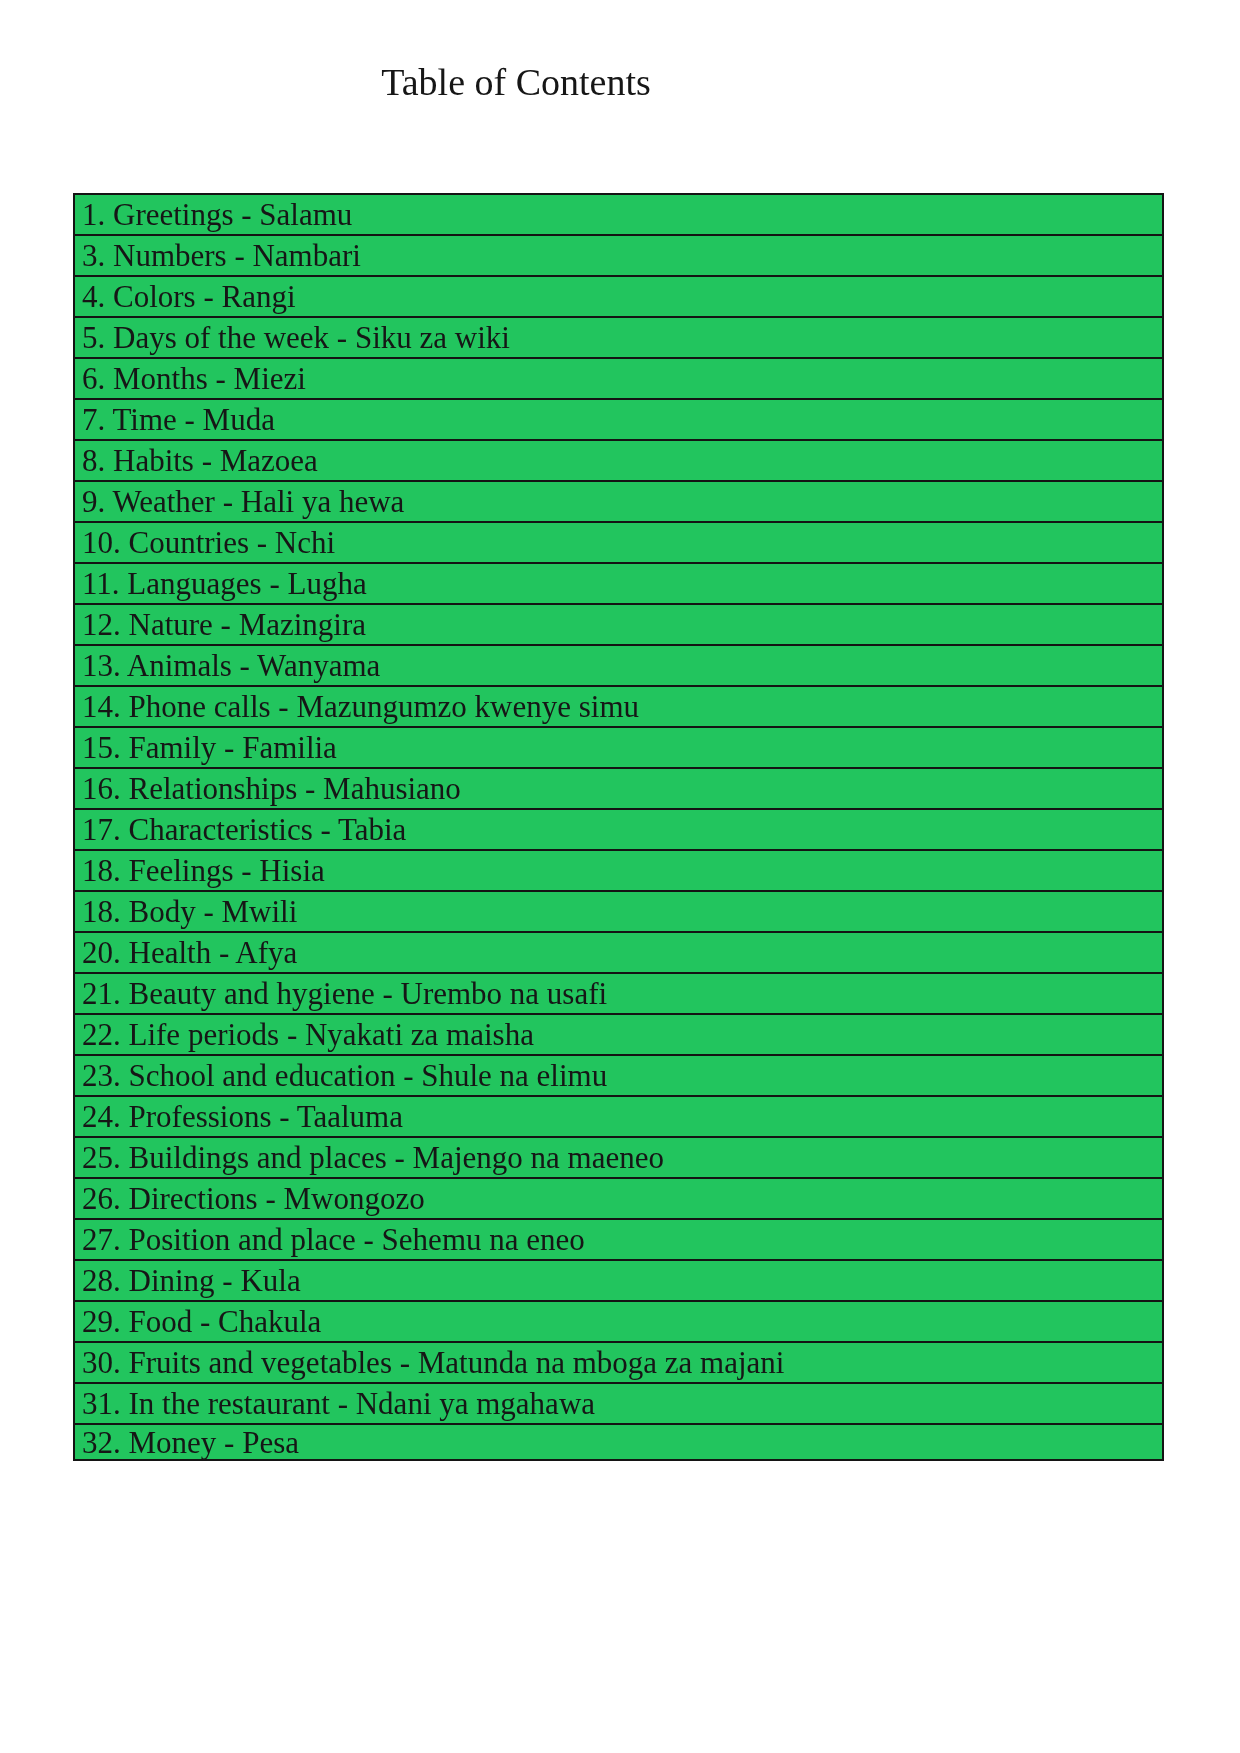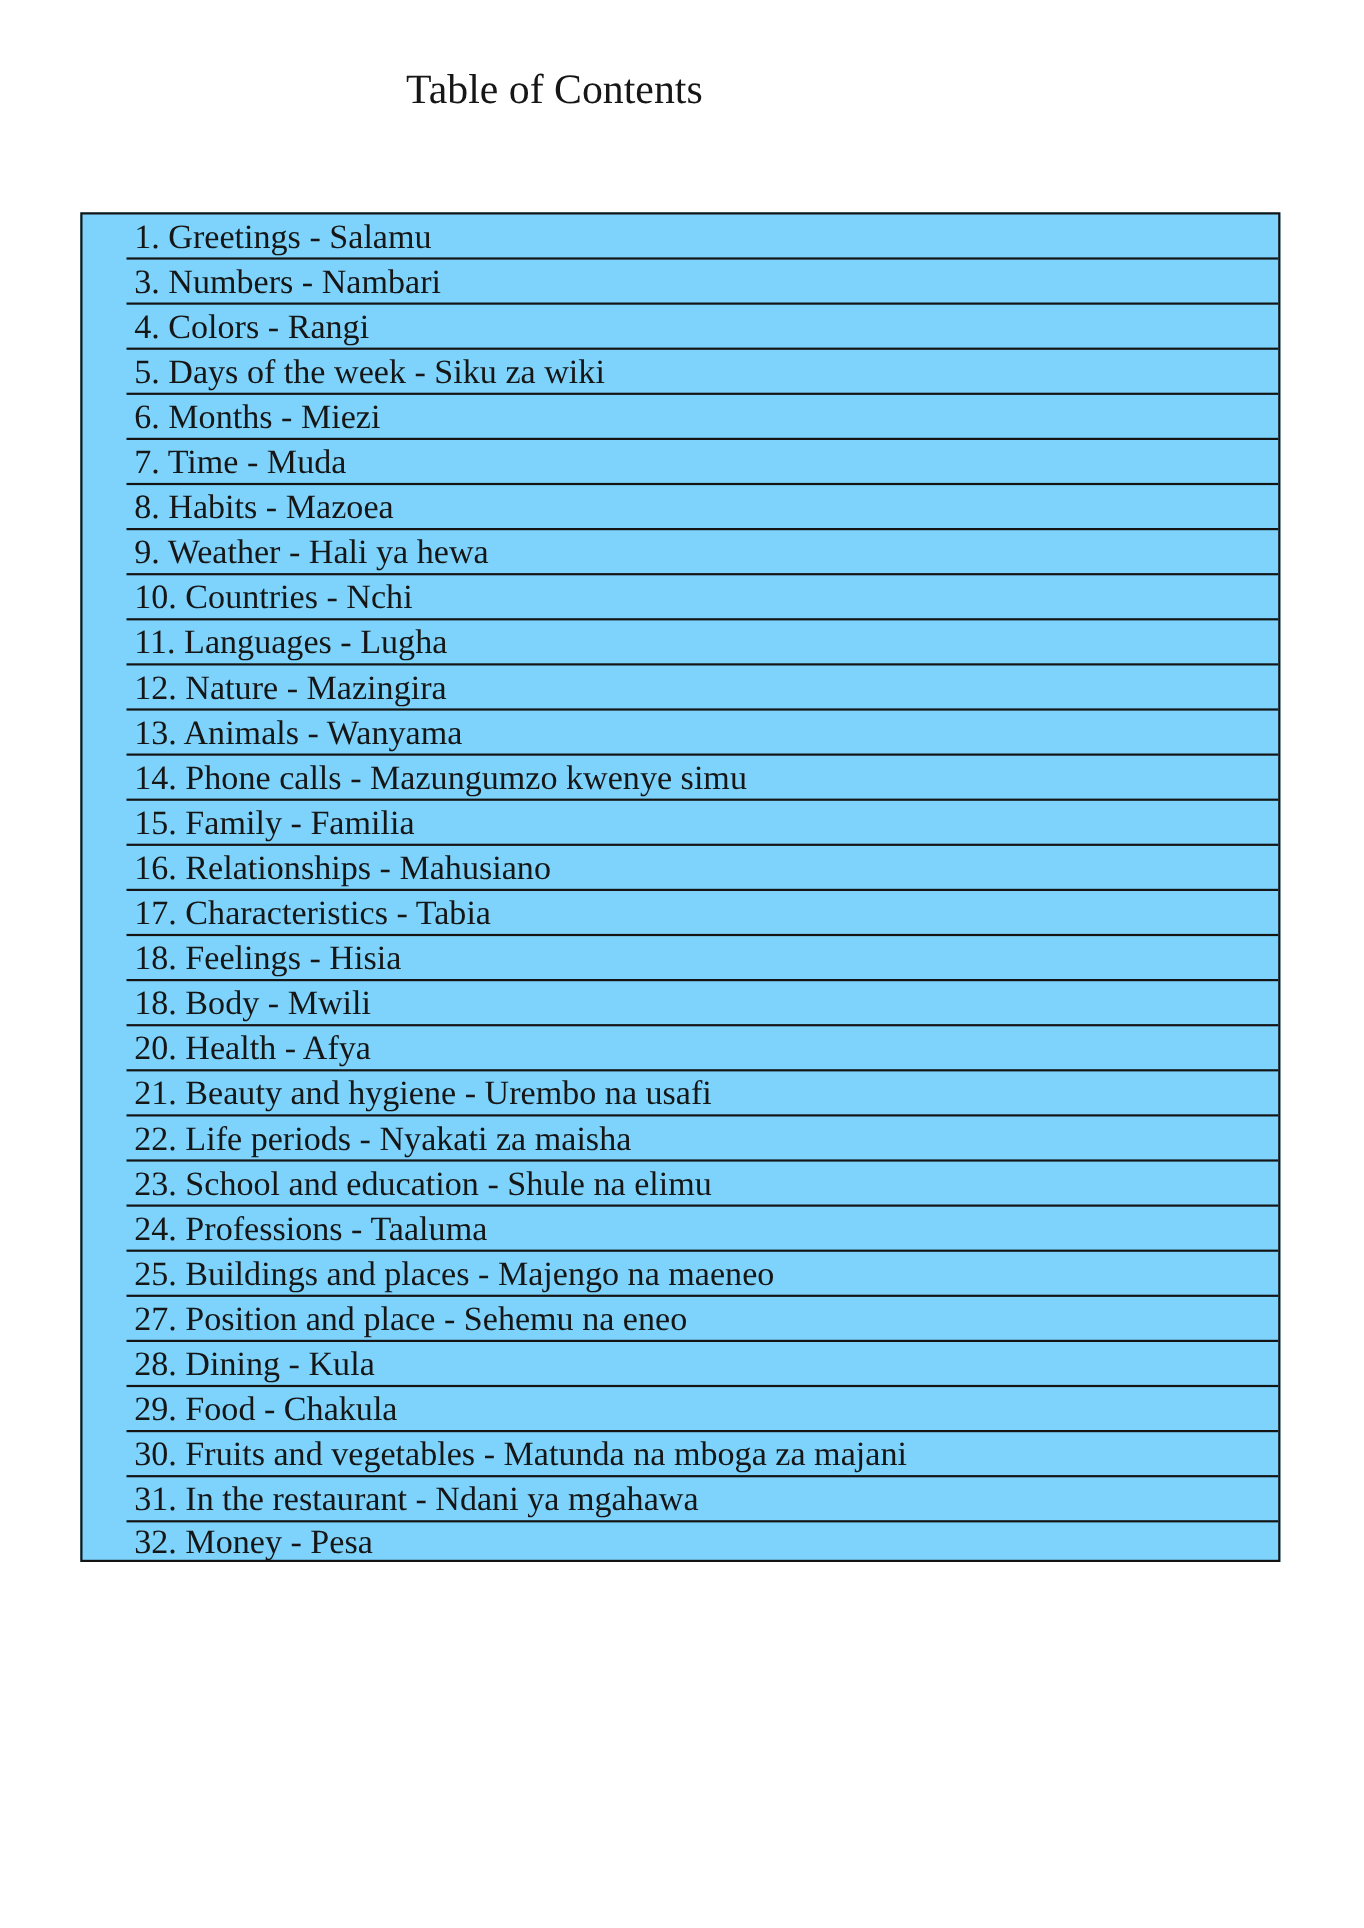--- a/index.html
+++ b/index.html
@@ -10,40 +10,39 @@
   body {
     width: 1240px;
     height: 1753px;
     position: relative;
     font-family: "Liberation Serif", "DejaVu Serif", serif;
     color: #161616;
   }
   .page-title {
     position: absolute;
     top: 60px;
-    left: 0;
+    left: 12px;
     width: 1008px;
     text-align: center;
     font-size: 38px;
     line-height: 44px;
     font-weight: 400;
     color: #161616;
     letter-spacing: 0px;
   }
   .toc-table {
     position: absolute;
     left: 73px;
     top: 193px;
     width: 1091px;
     box-sizing: border-box;
     border: 2px solid #141414;
-    background: #7dd3fc;
+    background: #22c55e;
     display: flex;
     flex-direction: column;
-    padding-left: 40px;
   }
   .toc-row {
     box-sizing: border-box;
     height: 41px;
     border-bottom: 2px solid #141414;
     display: flex;
     align-items: center;
     padding-left: 7px;
     overflow: visible;
   }
@@ -130,20 +129,23 @@
   <div class="toc-row">
       <span class="toc-entry">23. School and education - Shule na elimu</span>
     </div>
   <div class="toc-row">
       <span class="toc-entry">24. Professions - Taaluma</span>
     </div>
   <div class="toc-row">
       <span class="toc-entry">25. Buildings and places - Majengo na maeneo</span>
     </div>
   <div class="toc-row">
+      <span class="toc-entry">26. Directions - Mwongozo</span>
+    </div>
+  <div class="toc-row">
       <span class="toc-entry">27. Position and place - Sehemu na eneo</span>
     </div>
   <div class="toc-row">
       <span class="toc-entry">28. Dining - Kula</span>
     </div>
   <div class="toc-row">
       <span class="toc-entry">29. Food - Chakula</span>
     </div>
   <div class="toc-row">
       <span class="toc-entry">30. Fruits and vegetables - Matunda na mboga za majani</span>

